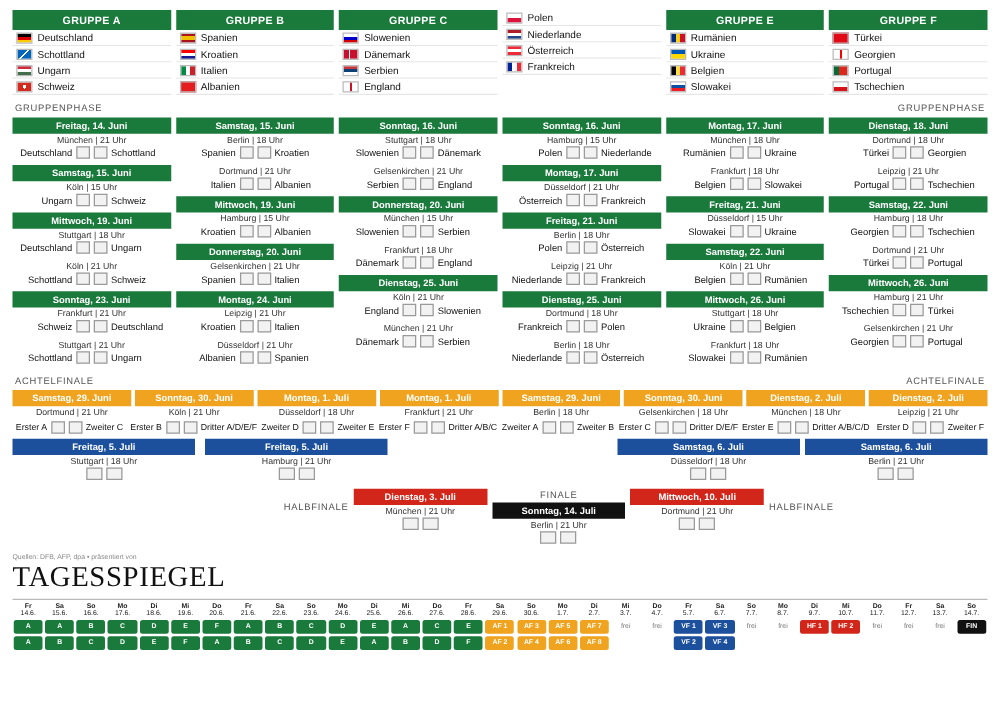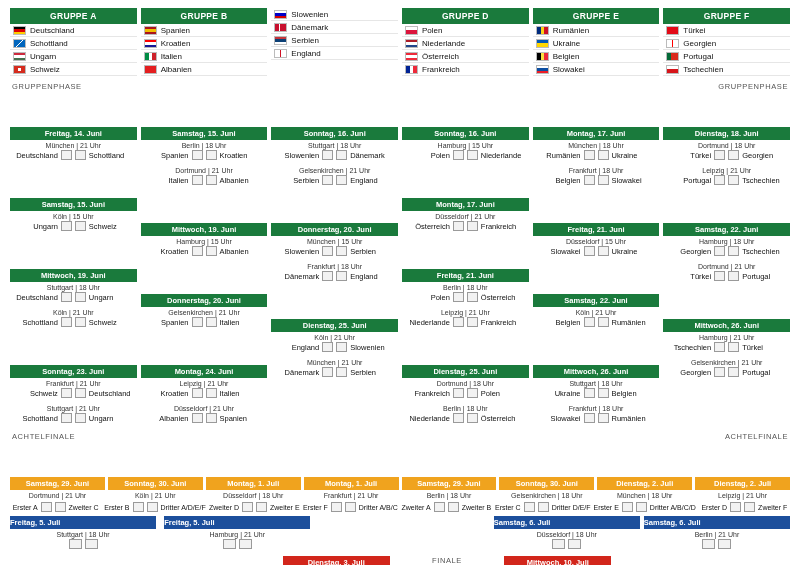--- a/index.html
+++ b/index.html
@@ -38,39 +38,39 @@
   
   .sec-label { font-size:7.5px; color:#555; letter-spacing:0.6px; }
   .sec-row { display:flex; justify-content:space-between; margin:6px 2px 3px;gap:23px; }
 
   
   .cols { display:flex; gap:4px; }
   .col { flex:1; display:flex; flex-direction:column; gap:3px; }
   .mblock { }
   .mdate {
     background:#1a7a3c; color:#fff; font-size:7.5px; font-weight:bold;
-    text-align:center; padding:2px 0;margin-top:33px;
+    text-align:center; padding:2px 0;
   }
   .mdate.ko { background:#f0a31e; color:#fff; }
   .mvenue { text-align:center; font-size:7px; color:#333; padding:1.5px 0; }
   .mteams { display:flex; align-items:center; font-size:7.5px; gap:3px; padding:0 1px 2px; }
   .mteams .t1 { flex:1; text-align:right; }
   .mteams .t2 { flex:1; text-align:left; }
   .score { width:11px; height:10px; border:1px solid #9a9a9a; background:#f2f2f2; flex:0 0 11px; }
   .score.wide { width:13px; flex:0 0 13px; }
 
   
   .ko-label-row { display:flex; justify-content:space-between; margin:7px 2px 3px;gap:12px; }
   .ko-pairs { display:flex; gap:4px; }
   .ko-pair { flex:1; text-align:center; font-size:7px; padding-top:2px; display:flex; align-items:center; justify-content:center; gap:3px; }
   .ko-pair .lbl { white-space:nowrap; }
 
   .vf-row { display:flex; gap:4px; margin-top:4px; }
   .vf-cell { flex:1; }
-  .vf-head { background:#1c4f9c; color:#fff; font-size:7.5px; font-weight:bold; text-align:left; padding:2px 0; }
+  .vf-head { background:#1c4f9c; color:#fff; font-size:7.5px; font-weight:bold; text-align:center; padding:2px 0; }
   .vf-venue { text-align:center; font-size:7px; color:#333; padding:1.5px 0; }
   .vf-boxes { display:flex; justify-content:center; gap:3px; padding-bottom:2px; }
 
   .mid-label { text-align:center; font-size:7.5px; color:#555; letter-spacing:0.6px; }
 
   .hf-head { background:#d2261b; color:#fff; font-size:7.5px; font-weight:bold; text-align:center; padding:2px 0; }
   .fin-head { background:#111; color:#fff; font-size:7.5px; font-weight:bold; text-align:center; padding:2px 0; }
 
   
   .footer { display:flex; align-items:flex-end; justify-content:space-between; margin-top:6px; }
@@ -141,41 +141,41 @@
             <span class="flag" style="background: linear-gradient(90deg, rgb(0, 140, 69) 0px, rgb(0, 140, 69) 33%, rgb(255, 255, 255) 33%, rgb(255, 255, 255) 66%, rgb(205, 33, 42) 66%);"></span>
             <span>Italien</span>
           </div>
           <div class="grp-row">
             <span class="flag" style="background: rgb(228, 30, 32);"></span>
             <span>Albanien</span>
           </div>
         </div>
       </div>
       <div class="grp">
+        <div class="grp-head">GRUPPE C</div>
         <div class="grp-rows">
           <div class="grp-row">
             <span class="flag" style="background: linear-gradient(rgb(255, 255, 255) 0px, rgb(255, 255, 255) 33%, rgb(0, 0, 200) 33%, rgb(0, 0, 200) 66%, rgb(213, 0, 0) 66%);"></span>
             <span>Slowenien</span>
           </div>
           <div class="grp-row">
             <span class="flag" style="background: linear-gradient(90deg, rgb(200, 16, 46) 0px, rgb(200, 16, 46) 35%, rgb(255, 255, 255) 35%, rgb(255, 255, 255) 48%, rgb(200, 16, 46) 48%);"></span>
             <span>Dänemark</span>
           </div>
           <div class="grp-row">
             <span class="flag" style="background: linear-gradient(rgb(198, 54, 60) 0px, rgb(198, 54, 60) 33%, rgb(12, 64, 118) 33%, rgb(12, 64, 118) 66%, rgb(255, 255, 255) 66%);"></span>
             <span>Serbien</span>
           </div>
           <div class="grp-row">
             <span class="flag" style="background: linear-gradient(90deg, rgb(255, 255, 255) 0px, rgb(255, 255, 255) 42%, rgb(206, 17, 36) 42%, rgb(206, 17, 36) 58%, rgb(255, 255, 255) 58%);"></span>
             <span>England</span>
           </div>
         </div>
       </div>
       <div class="grp">
-        <div class="grp-head">GRUPPE D</div>
         <div class="grp-rows">
           <div class="grp-row">
             <span class="flag" style="background: linear-gradient(rgb(255, 255, 255) 0px, rgb(255, 255, 255) 50%, rgb(220, 20, 60) 50%);"></span>
             <span>Polen</span>
           </div>
           <div class="grp-row">
             <span class="flag" style="background: linear-gradient(rgb(174, 28, 40) 0px, rgb(174, 28, 40) 33%, rgb(255, 255, 255) 33%, rgb(255, 255, 255) 66%, rgb(33, 70, 139) 66%);"></span>
             <span>Niederlande</span>
           </div>
           <div class="grp-row">

